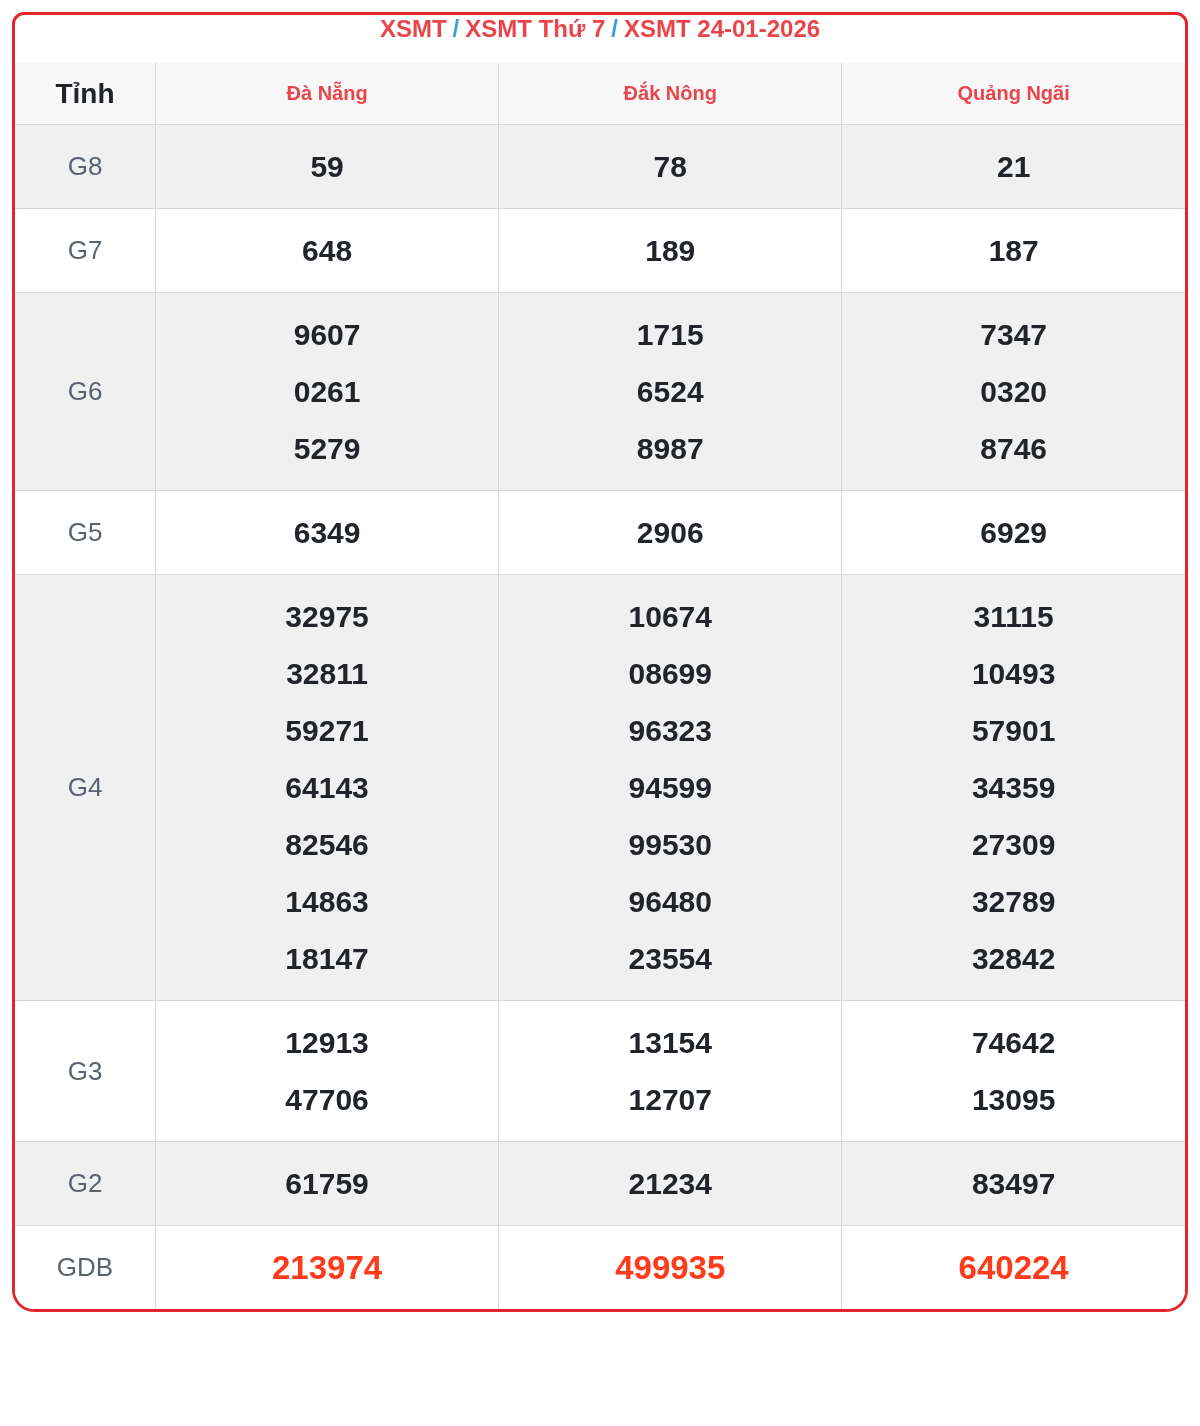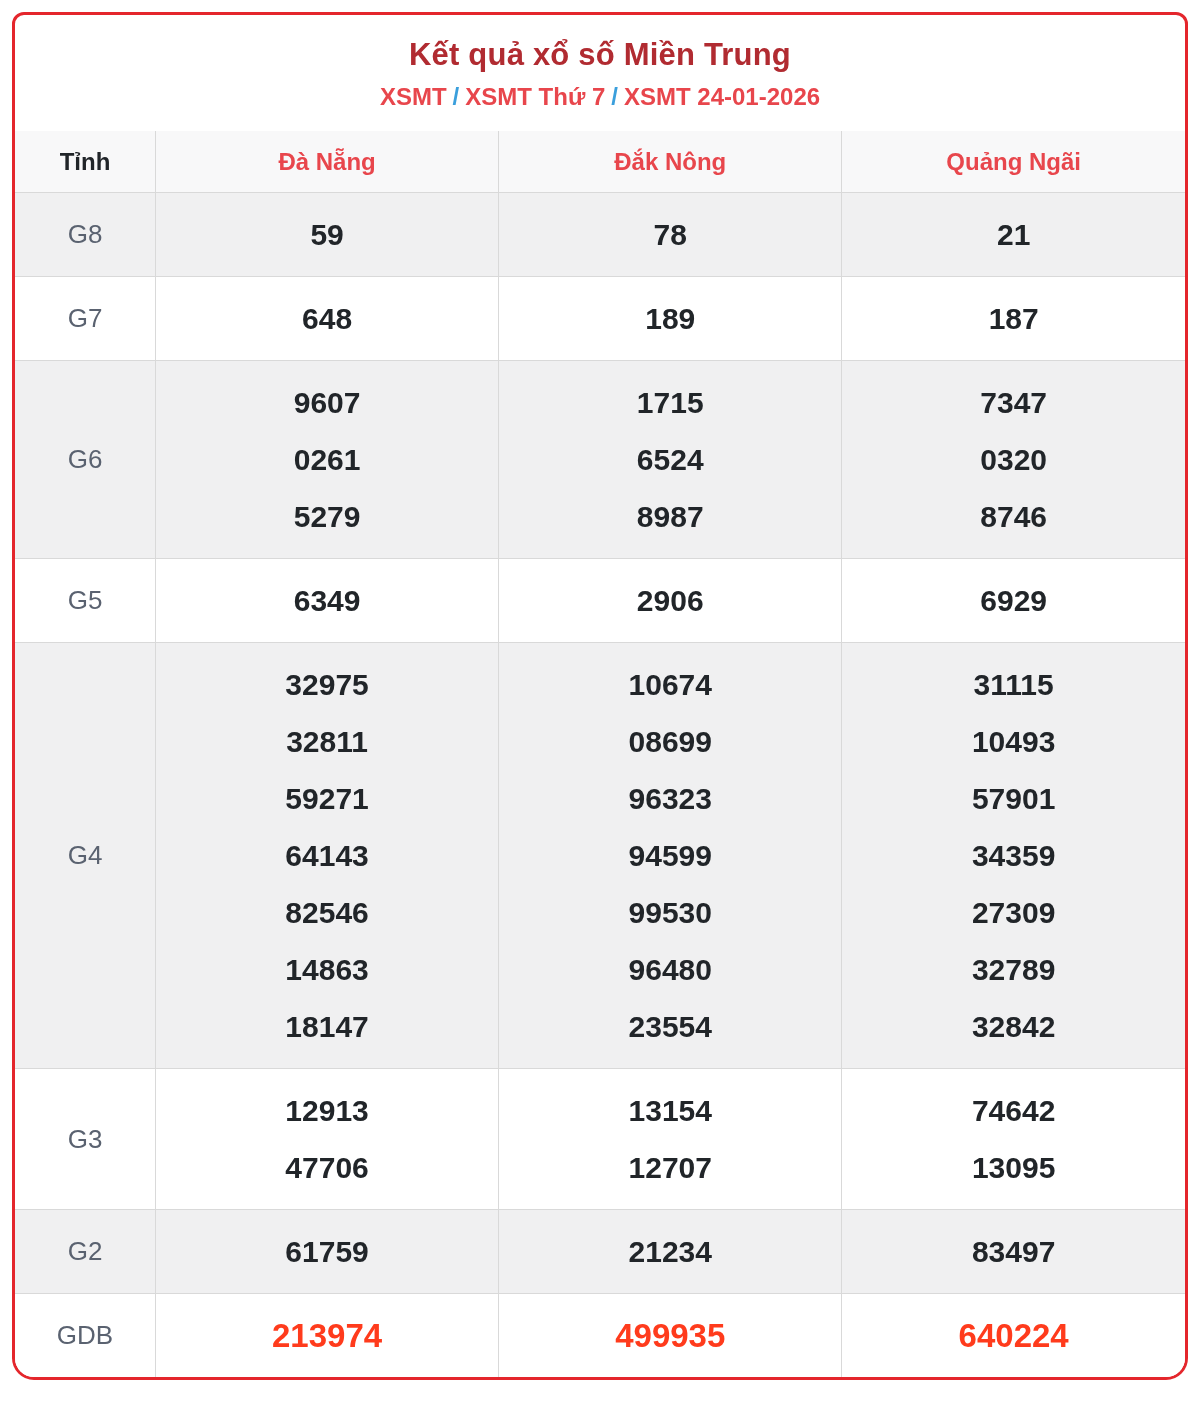--- a/index.html
+++ b/index.html
@@ -43,26 +43,26 @@
   }
   .results tr > *:first-child { border-left:0; width:138px; }
   .results tr > *:last-child { border-right:0; }
   .results thead th { border-top:0; }
   .results tbody tr:last-child td { border-bottom:0; }
 
   .results thead th {
     background:#f8f8f9;
     height:59px;
     color:#e8464c;
-    font-size:24px;
+    font-size:20px;
     font-weight:bold;
   }
   .results thead th.corner {
     color:#212529;
-    font-size:24px;
+    font-size:28px;
   }
 
   td.prize-label {
     color:#5a6270;
     font-size:26px;
     font-weight:400;
     background:#ffffff;
   }
   td.nums {
     padding:13px 0;
@@ -77,21 +77,20 @@
 
   tr.special td.nums .num {
     color:#ff3b1c;
     font-size:33px;
   }
 </style>
 </head>
 <body>
 
 <div class="card">
-  <h1 class="title">Kết quả xổ số Miền Trung</h1>
   <div class="breadcrumb" id="breadcrumb"><a class="bc-link">XSMT</a><span class="sep">/</span><a class="bc-link">XSMT Thứ 7</a><span class="sep">/</span><a class="bc-link">XSMT 24-01-2026</a></div>
 
   <table class="results">
     <thead>
       <tr id="head-row">
         <th class="corner">Tỉnh</th>
       <th>Đà Nẵng</th>
           <th>Đắk Nông</th>
           <th>Quảng Ngãi</th>
         </tr>

